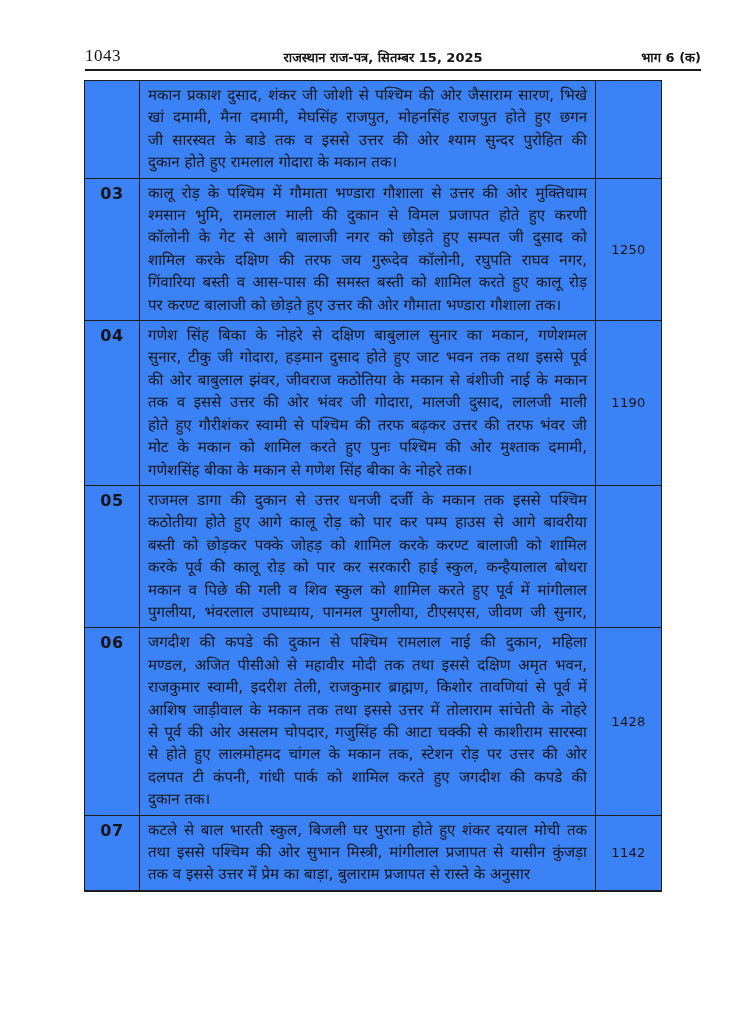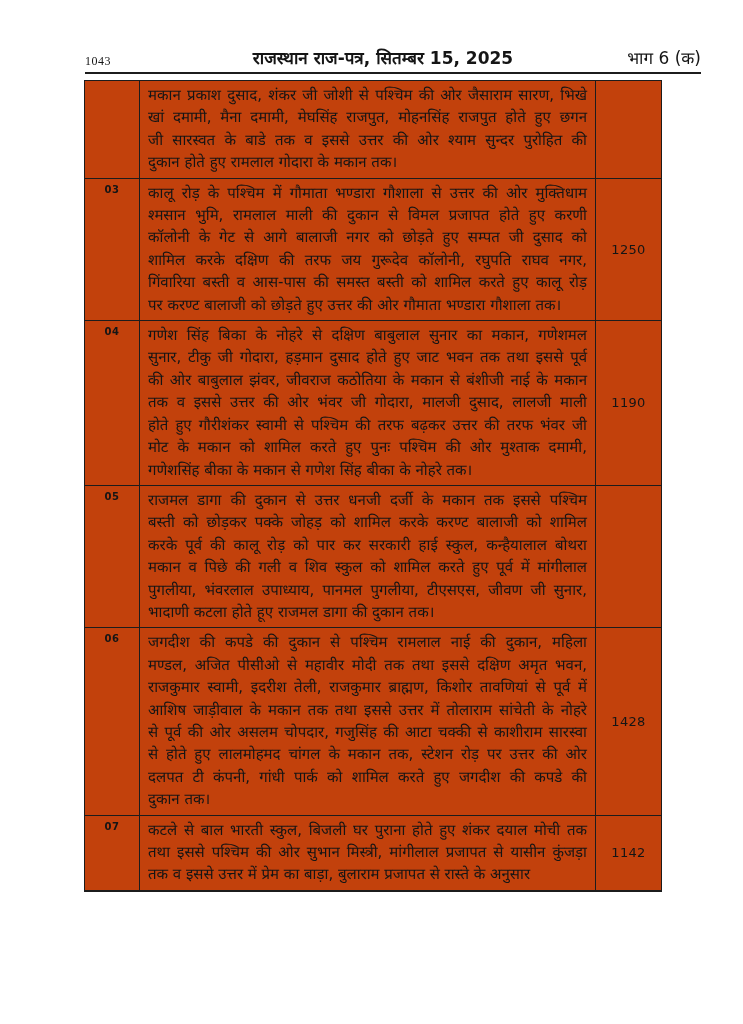--- a/index.html
+++ b/index.html
@@ -18,56 +18,56 @@
     position: absolute;
     left: 85px; top: 46px;
     width: 616px;
     display: flex;
     align-items: flex-end;
     border-bottom: 2px solid #1c1c1c;
     padding-bottom: 3px;
   }
   .pageno {
     font-family: "Liberation Serif", serif;
-    font-size: 12px;
+    font-size: 17px;
     width: 95px;
     letter-spacing: 0.5px;
   }
   .gz-title {
     flex: 1;
     text-align: center;
-    font-size: 17px;
+    font-size: 13px;
     font-weight: bold;
   }
   .gz-part {
     width: 115px;
     text-align: right;
-    font-size: 17px;
-    font-weight: normal;
+    font-size: 13px;
+    font-weight: bold;
     white-space: nowrap;
   }
 
   
   .btable {
     position: absolute;
     left: 84px; top: 80px;
     width: 578px;
     border: 1px solid #1c1c1c;
     border-bottom: 2px solid #1c1c1c;
-    background: #c2410c;
+    background: #3b82f6;
   }
   .trow { display: flex; border-top: 1px solid #1c1c1c; }
   .trow:first-child { border-top: none; }
 
   .c-sn {
     width: 54px;
     flex: 0 0 54px;
     text-align: center;
     font-weight: bold;
-    font-size: 10px;
+    font-size: 16px;
     padding-top: 5px;
     letter-spacing: 0.5px;
   }
   .c-text {
     flex: 0 0 457px;
     width: 457px;
     border-left: 1px solid #1c1c1c;
     border-right: 1px solid #1c1c1c;
     padding: 3px 8px 4px 8px;
   }
@@ -136,25 +136,25 @@
           <div class="line">होते हुए गौरीशंकर स्वामी से पश्चिम की तरफ बढ़कर उत्तर की तरफ भंवर जी</div>
           <div class="line">मोट के मकान को शामिल करते हुए पुनः पश्चिम की ओर मुश्ताक दमामी,</div>
           <div class="line last">गणेशसिंह बीका के मकान से गणेश सिंह बीका के नोहरे तक।</div>
         </div>
         <div class="c-val">1190</div>
       </div>
       <div class="trow">
         <div class="c-sn">05</div>
         <div class="c-text">
           <div class="line">राजमल डागा की दुकान से उत्तर धनजी दर्जी के मकान तक इससे पश्चिम</div>
+          <div class="line">कठोतीया होते हुए आगे कालू रोड़ को पार कर पम्प हाउस से आगे बावरीया</div>
           <div class="line">बस्ती को छोड़कर पक्के जोहड़ को शामिल करके करण्ट बालाजी को शामिल</div>
           <div class="line">करके पूर्व की कालू रोड़ को पार कर सरकारी हाई स्कुल, कन्हैयालाल बोथरा</div>
           <div class="line">मकान व पिछे की गली व शिव स्कुल को शामिल करते हुए पूर्व में मांगीलाल</div>
           <div class="line">पुगलीया, भंवरलाल उपाध्याय, पानमल पुगलीया, टीएसएस, जीवण जी सुनार,</div>
-          <div class="line last">भादाणी कटला होते हूए राजमल डागा की दुकान तक।</div>
         </div>
       </div>
       <div class="trow">
         <div class="c-sn">06</div>
         <div class="c-text">
           <div class="line">जगदीश की कपडे की दुकान से पश्चिम रामलाल नाई की दुकान, महिला</div>
           <div class="line">मण्डल, अजित पीसीओ से महावीर मोदी तक तथा इससे दक्षिण अमृत भवन,</div>
           <div class="line">राजकुमार स्वामी, इदरीश तेली, राजकुमार ब्राह्मण, किशोर तावणियां से पूर्व में</div>
           <div class="line">आशिष जाड़ीवाल के मकान तक तथा इससे उत्तर में तोलाराम सांचेती के नोहरे</div>
           <div class="line">से पूर्व की ओर असलम चोपदार, गजुसिंह की आटा चक्की से काशीराम सारस्वा</div>

